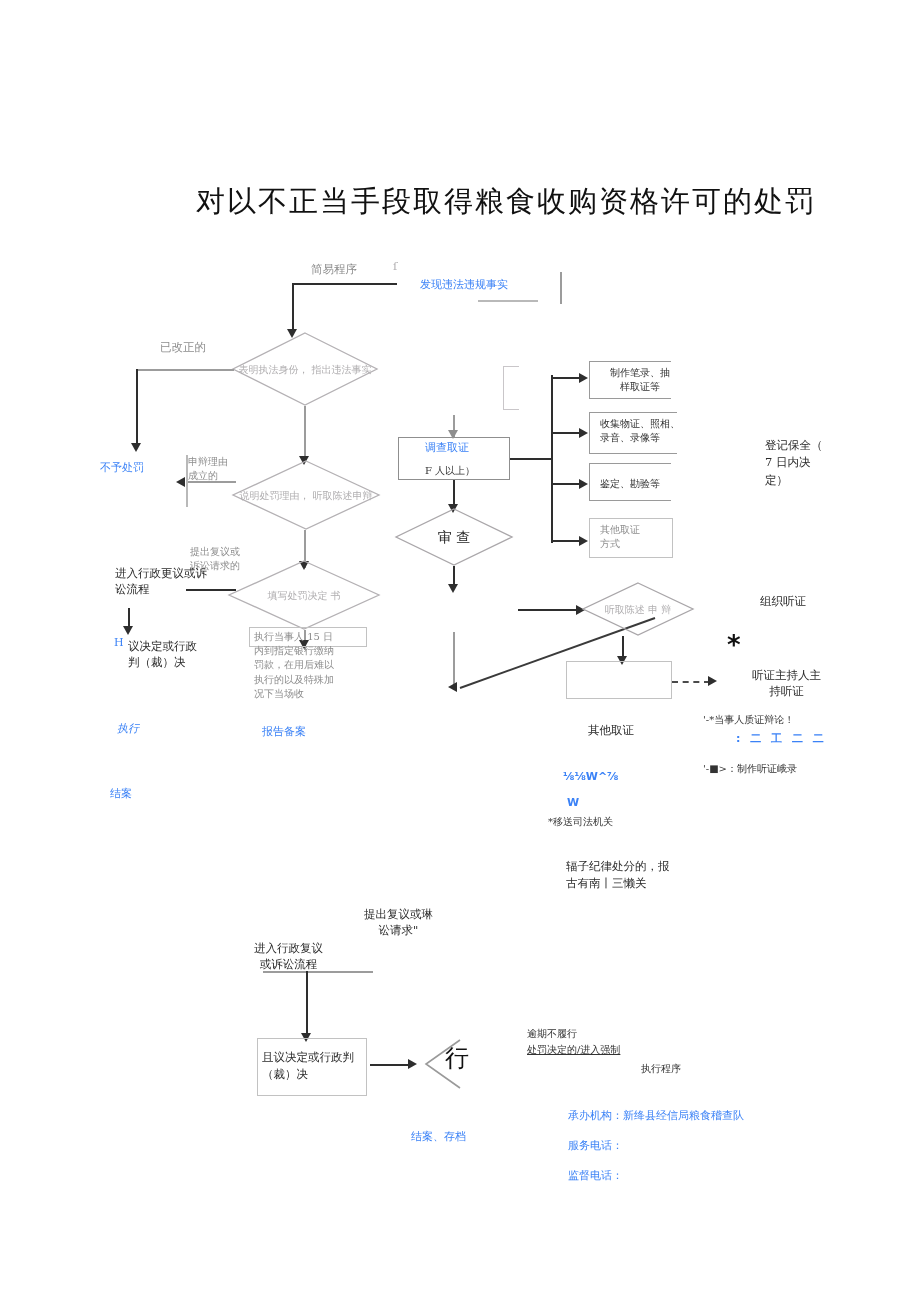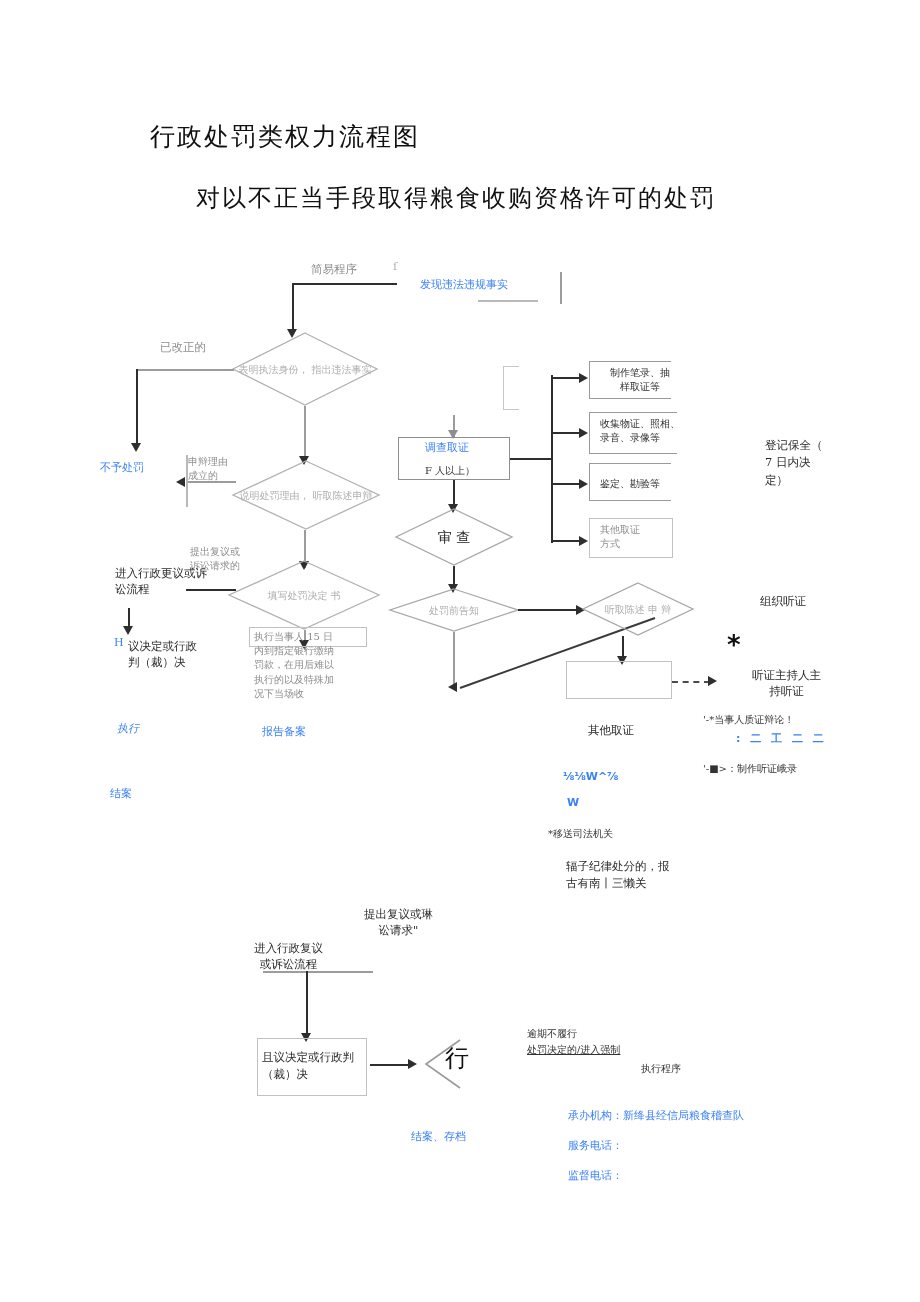--- a/index.html
+++ b/index.html
@@ -11,21 +11,21 @@
     color:#1a1a1a;
     position:relative;
     overflow:hidden;
   }
   #stage{position:absolute;left:0;top:0;width:920px;height:1302px;}
   .abs{position:absolute;}
 
   
   .t{position:absolute;white-space:pre-line;line-height:1.35;}
   .title1{font-size:25px;letter-spacing:2px;color:#111;font-family:"DejaVu Serif","Liberation Serif",serif;}
-  .title2{font-size:24px;letter-spacing:2px;color:#111;font-family:"DejaVu Serif","Liberation Serif",serif;}
+  .title2{font-size:29px;letter-spacing:2px;color:#111;font-family:"DejaVu Serif","Liberation Serif",serif;}
   .big   {font-size:11px;color:#3b82f6;font-family:"DejaVu Serif","Liberation Serif",serif;}
   .med   {font-size:14px;color:#1d1d1d;font-family:"DejaVu Serif","Liberation Serif",serif;}
   .sml   {font-size:11.5px;color:#2a2a2a;font-family:"DejaVu Serif","Liberation Serif",serif;}
   .xsml  {font-size:10px;color:#333;font-family:"DejaVu Serif","Liberation Serif",serif;}
   .fade2  {color:#8d8d8d;}
   .fade3  {color:#b0aeb0;}
 
   
   .box{position:absolute;box-sizing:border-box;border:1.3px solid #8f8f8f;background:transparent;
        display:flex;align-items:center;justify-content:center;text-align:center;}
@@ -62,21 +62,20 @@
   .ast{position:absolute;font-size:26px;font-weight:bold;color:#111;line-height:1;}
 
   .garble{font-family:"DejaVu Sans","Liberation Sans",sans-serif;font-weight:bold;}
   .underline{text-decoration:underline;}
 </style>
 </head>
 <body>
 
 <div id="stage">
 
-  <div class="t title1" style="left:150px;top:120px;">行政处罚类权力流程图</div>
   <div class="t title2" style="left:196px;top:182px;">对以不正当手段取得粮食收购资格许可的处罚</div>
 
   <div class="t sml fade2" style="left:311px;top:262px;">简易程序</div>
   <div class="t sml fade3" style="left:393px;top:259px;">ſ</div>
 
   <div class="ln h thick" style="left:292px;top:283px;width:105px;"></div>
   <div class="ln v thick" style="left:292px;top:283px;height:48px;"></div>
   <div class="ah down" style="left:287px;top:329px;"></div>
 
   <div class="t big" style="left:420px;top:278px;">发现违法违规事实</div>
@@ -167,26 +166,20 @@
   <div class="dia" style="left:395px;top:508px;width:118px;height:58px;">
     <svg width="118" height="58" viewBox="0 0 118 58">
       <polygon points="59,1 117,29 59,57 1,29" fill="none" stroke="#aaa7aa" stroke-width="1.3"></polygon>
     </svg>
     <div class="lbl med">审 查</div>
   </div>
 
   <div class="ln v thick" style="left:453px;top:566px;height:22px;"></div>
   <div class="ah down" style="left:448px;top:584px;"></div>
 
-  <div class="dia" style="left:389px;top:588px;width:130px;height:44px;">
-    <svg width="130" height="44" viewBox="0 0 130 44">
-      <polygon points="65,1 129,22 65,43 1,22" fill="none" stroke="#a9a6a9" stroke-width="1.3"></polygon>
-    </svg>
-    <div class="lbl xsml fade3">处罚前告知</div>
-  </div>
 
   <div class="ln h thick" style="left:518px;top:609px;width:62px;"></div>
   <div class="ah right" style="left:576px;top:605px;"></div>
 
   <div class="ln v thin" style="left:453px;top:632px;height:54px;"></div>
   <div class="ah left" style="left:448px;top:682px;"></div>
 
   <svg class="abs" style="left:450px;top:600px;width:220px;height:100px;">
     <line x1="10" y1="88" x2="205" y2="18" stroke="#3a3a3a" stroke-width="2"></line>
   </svg>
@@ -246,21 +239,21 @@
 
   <div class="t sml" style="left:752px;top:668px;text-align:center;">听证主持人主
 持听证</div>
 
   <div class="t xsml" style="left:703px;top:713px;">'-*当事人质证辩论！</div>
   <div class="t big garble" style="left:736px;top:732px;letter-spacing:3px;">: 二 工 二 二</div>
   <div class="t xsml" style="left:703px;top:762px;">'-■&gt;：制作听证峨录</div>
 
   <div class="t big garble" style="left:563px;top:770px;">⅛⅛W^⅞</div>
   <div class="t big garble" style="left:567px;top:796px;">W</div>
-  <div class="t xsml" style="left:548px;top:815px;margin-top:12px;">*移送司法机关</div>
+  <div class="t xsml" style="left:548px;top:815px;">*移送司法机关</div>
   <div class="t sml" style="left:566px;top:858px;line-height:1.5;">辐子纪律处分的，报
 古有南丨三懒关</div>
 
   <div class="t sml" style="left:364px;top:907px;text-align:center;">提出复议或琳
 讼请求"</div>
 
   <div class="t sml" style="left:254px;top:941px;text-align:center;">进入行政复议
 或诉讼流程</div>
 
   <div class="ln h thin" style="left:263px;top:971px;width:110px;"></div>

